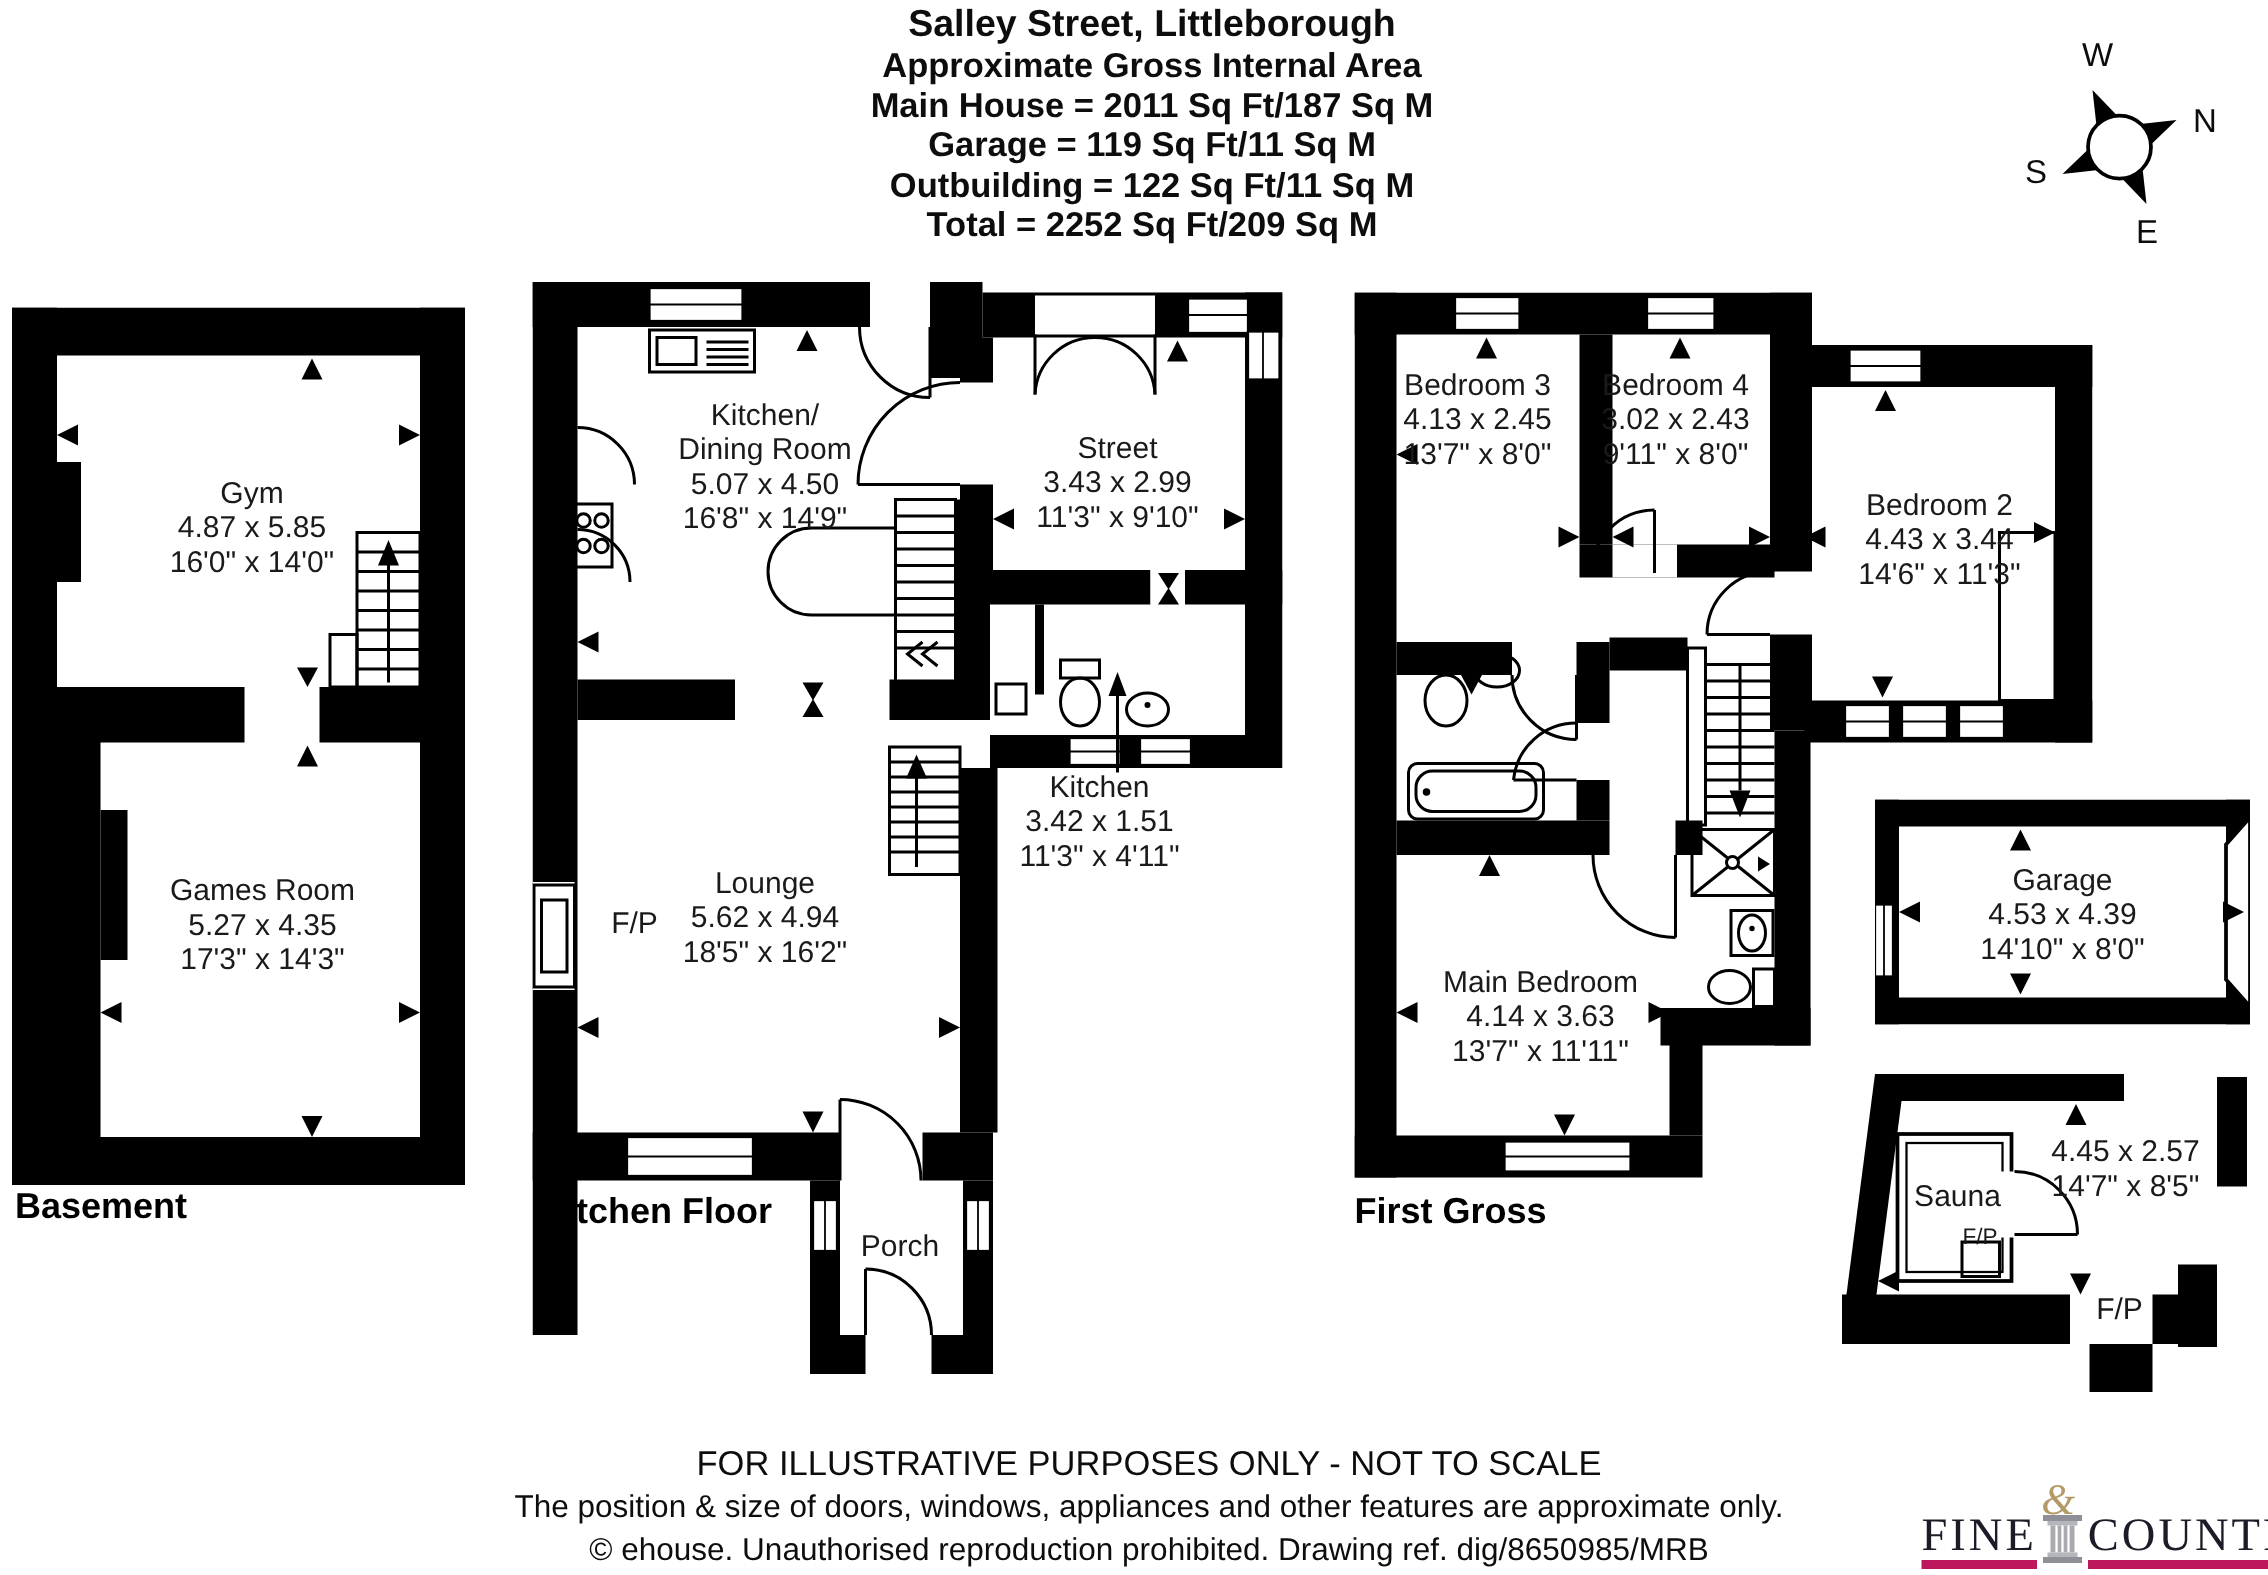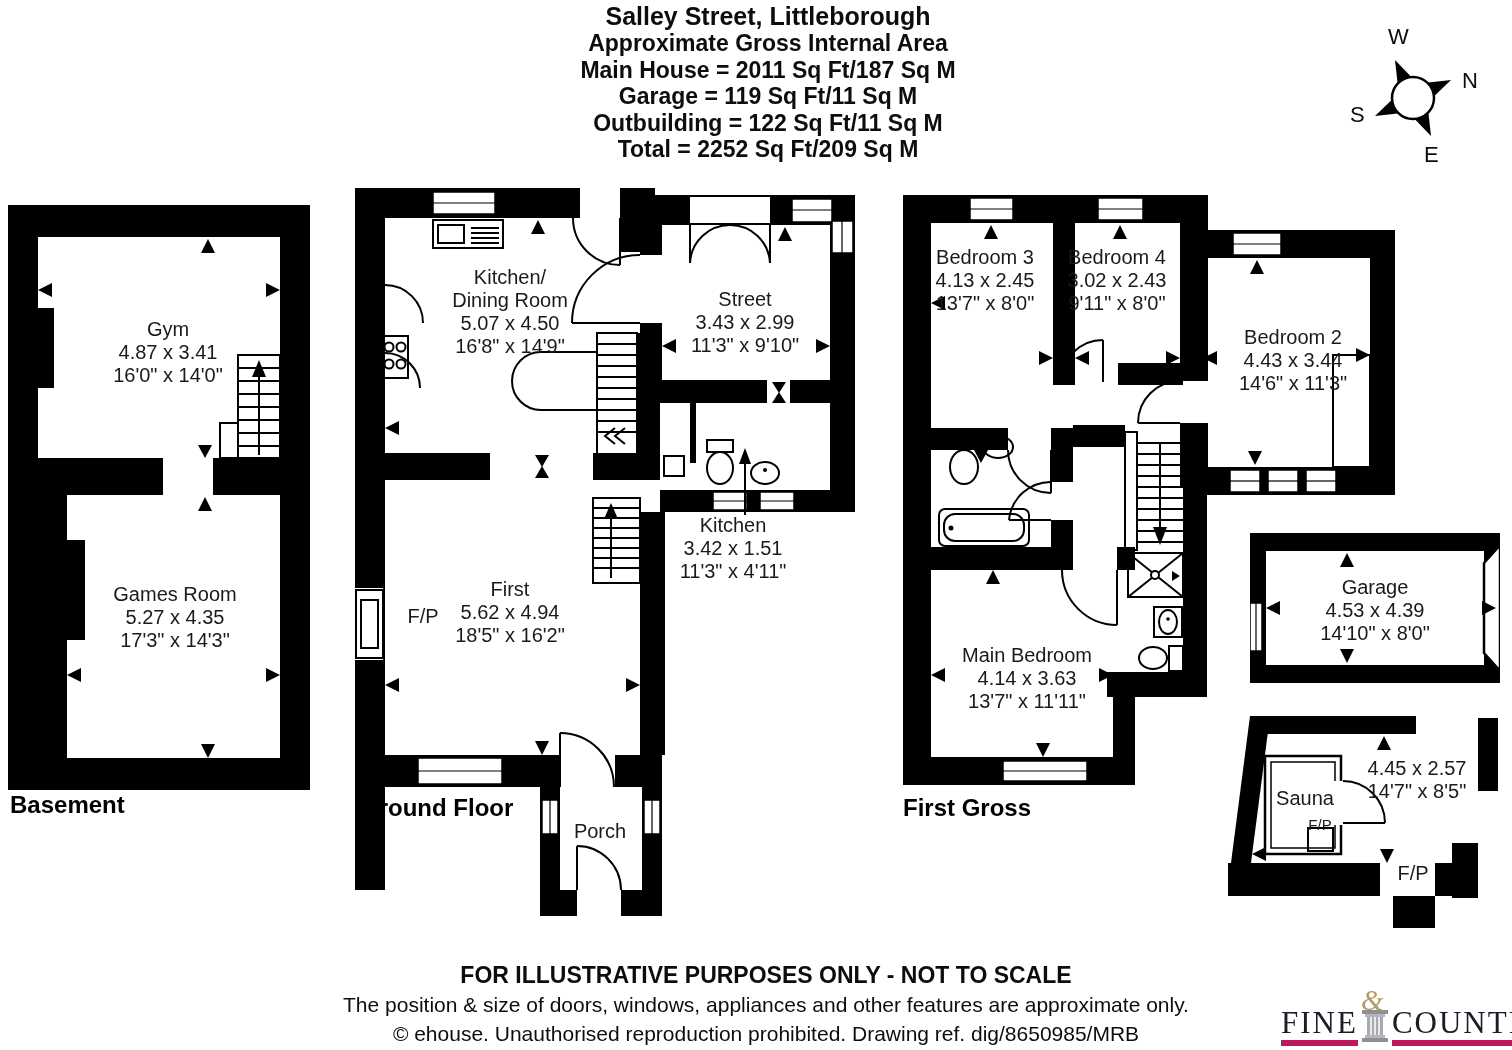--- a/index.html
+++ b/index.html
@@ -10,21 +10,21 @@
   .title-block .t1{font-size:25px;line-height:28px;}
   .title-block .t{font-size:23px;line-height:26.5px;}
   .rl{transform:translateX(-50%);text-align:center;font-size:20px;line-height:23px;
       color:#1a1a1a;white-space:nowrap;}
   .rl .nm{}
   .fl{font-weight:bold;font-size:24px;color:#000;}
   .fp{font-size:20px;color:#1a1a1a;transform:translateX(-50%);white-space:nowrap;}
   .fp.small{font-size:15px;}
   .compass-label{font-size:22px;color:#0d0d0d;}
   .footer{left:306px;top:960px;width:920px;text-align:center;color:#0d0d0d;}
-  .footer .f1{font-weight:bold;font-size:23px;line-height:30px;}
+  .footer .f1{font-weight:normal;font-size:23px;line-height:30px;}
   .footer .f2{font-size:21px;line-height:29px;}
   .logo{left:1281px;top:986px;width:225px;height:60px;display:flex;align-items:flex-end;}
   .logo .word{font-family:"Liberation Serif",serif;font-size:31px;letter-spacing:2px;
               color:#1c1c28;border-bottom:6px solid #be185d;padding-bottom:2px;line-height:1;}
   .logo .colwrap{position:relative;width:34px;height:56px;flex:0 0 34px;}
   .logo .amp{position:absolute;top:-4px;left:3px;font-family:"Liberation Serif",serif;
              font-style:italic;font-size:29px;color:#b39a66;line-height:1;}
   .logo .colsvg{position:absolute;bottom:2px;left:2px;}
   svg{display:block;}
 </style>
@@ -85,21 +85,21 @@
     <polygon points="30,85 44,78 44,92" fill="#000"></polygon>
     <polygon points="272,85 258,78 258,92" fill="#000"></polygon>
     <polygon points="197,253 190,240 204,240" fill="#000"></polygon>
     <polygon points="197,292 190,306 204,306" fill="#000"></polygon>
     <polygon points="59,470 73,463 73,477" fill="#000"></polygon>
     <polygon points="272,470 258,463 258,477" fill="#000"></polygon>
     <polygon points="200,553 193,539 207,539" fill="#000"></polygon>
   </svg>
   <div class="abs rl" style="left:168px;top:318px">
     <div class="nm">Gym</div>
-    <div>4.87 x 3.41</div>
+    <div>4.87 x 5.85</div>
     <div>16'0" x 14'0"</div>
   </div>
   <div class="abs rl" style="left:175px;top:583px">
     <div>Games Room</div>
     <div>5.27 x 4.35</div>
     <div>17'3" x 14'3"</div>
   </div>
   <div class="abs fl" style="left:10px;top:791px">Basement</div>
 
   <svg class="abs" style="left:355px;top:188px" width="500" height="740" viewBox="0 0 500 740">
@@ -252,29 +252,29 @@
     <div>Street</div>
     <div>3.43 x 2.99</div>
     <div>11'3" x 9'10"</div>
   </div>
   <div class="abs rl" style="left:733px;top:514px">
     <div>Kitchen</div>
     <div>3.42 x 1.51</div>
     <div>11'3" x 4'11"</div>
   </div>
   <div class="abs rl" style="left:510px;top:578px">
-    <div>First</div>
+    <div>Lounge</div>
     <div>5.62 x 4.94</div>
     <div>18'5" x 16'2"</div>
   </div>
   <div class="abs fp" style="left:423px;top:605px">F/P</div>
   <div class="abs rl" style="left:600px;top:820px">
     <div>Porch</div>
   </div>
-  <div class="abs fl" style="left:360px;top:794px">Ground Floor</div>
+  <div class="abs fl" style="left:360px;top:794px">Kitchen Floor</div>
 
   <svg class="abs" style="left:903px;top:195px" width="492" height="600" viewBox="0 0 492 600">
     <g fill="#000">
       <rect x="0" y="0" width="28" height="590"></rect>
       <rect x="0" y="0" width="305" height="28"></rect>
       <rect x="150" y="28" width="22" height="140"></rect>
       <rect x="150" y="168" width="130" height="22"></rect>
       <rect x="277" y="0" width="28" height="186"></rect>
       <rect x="277" y="228" width="28" height="64"></rect>
       <rect x="280" y="292" width="24" height="210"></rect>

